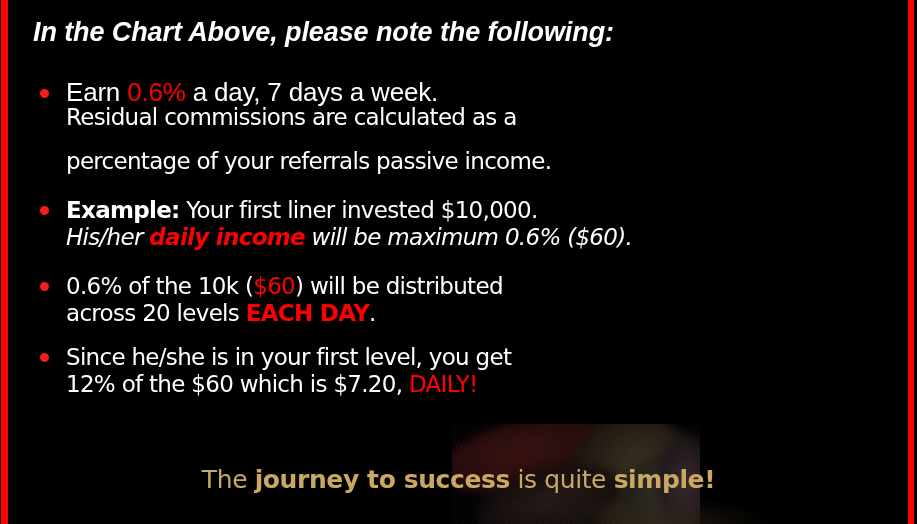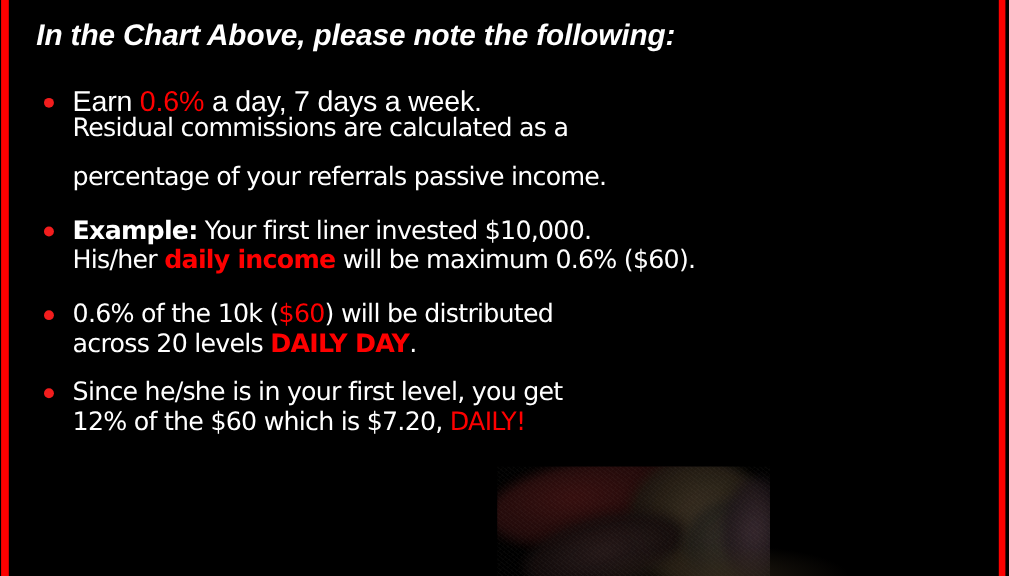--- a/index.html
+++ b/index.html
@@ -214,32 +214,33 @@
       </div>
 
       <div class="bullet-row">
         <span class="sub-para body-face" style="top:34px;">Residual commissions are calculated as a</span>
         <span class="sub-para body-face" style="top:78px;">percentage of your referrals passive income.</span>
       </div>
 
       <div class="bullet-row">
         <span class="bullet-dot" style="top:136px;"></span>
         <span class="bullet-text body-face" style="top:127px;"><span class="wh-bold">Example:</span><span> Your first liner invested $10,000.</span></span>
-        <span class="bullet-text body-face" style="top:154px;"><span>His/her </span><span class="red-bold">daily income</span><span> will be maximum 0.6% ($60).</span></span>
+        <span class="bullet-text body-face" style="top:154px;font-style:italic;"><span>His/her </span><span class="red-bold">daily income</span><span> will be maximum 0.6% ($60).</span></span>
       </div>
 
       <div class="bullet-row">
         <span class="bullet-dot" style="top:212px;"></span>
         <span class="bullet-text body-face" style="top:203px;"><span>0.6% of the 10k (</span><span class="red">$60</span><span>) will be distributed</span></span>
-        <span class="bullet-text body-face" style="top:230px;"><span>across 20 levels </span><span class="red-bold">DAILY DAY</span><span>.</span></span>
+        <span class="bullet-text body-face" style="top:230px;"><span>across 20 levels </span><span class="red-bold">EACH DAY</span><span>.</span></span>
       </div>
 
       <div class="bullet-row">
         <span class="bullet-dot" style="top:283px;"></span>
         <span class="bullet-text body-face" style="top:274px;">Since he/she is in your first level, you get</span>
         <span class="bullet-text body-face" style="top:301px;"><span>12% of the $60 which is $7.20, </span><span class="red">DAILY!</span></span>
       </div>
 
     </div>
 
+    <div class="tagline"><span>The </span><b>journey to success</b><span> is quite </span><b>simple!</b></div>
 
   </div>
 </div>
 
 </body></html>

